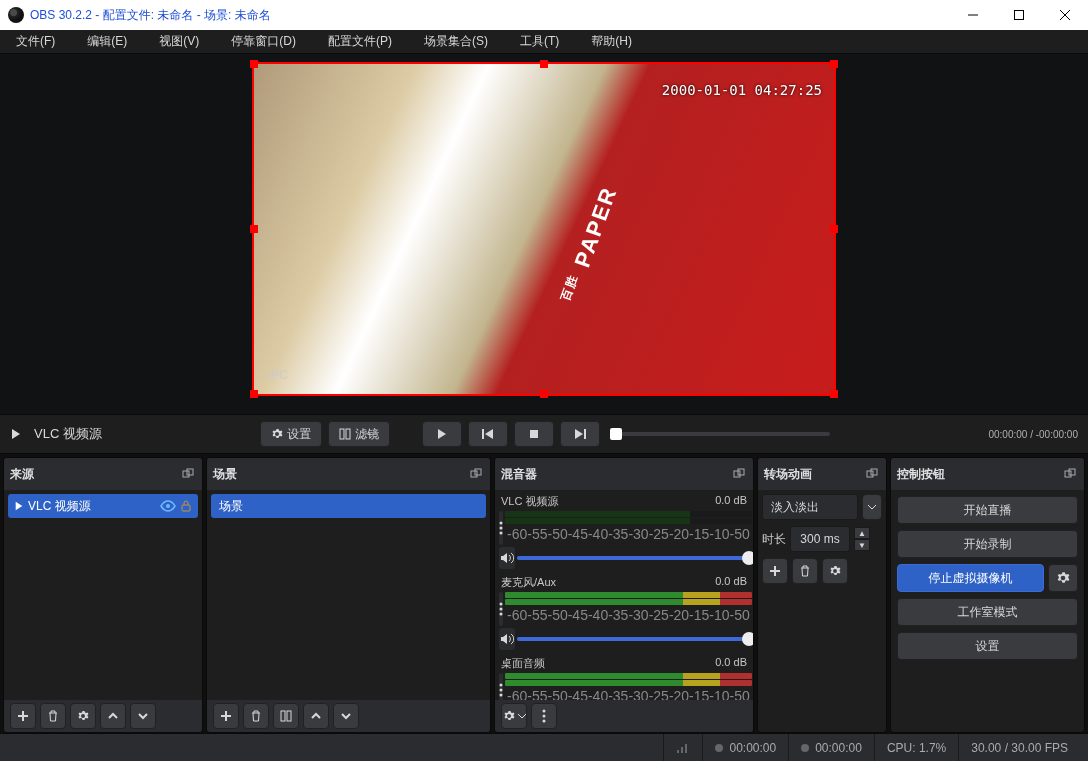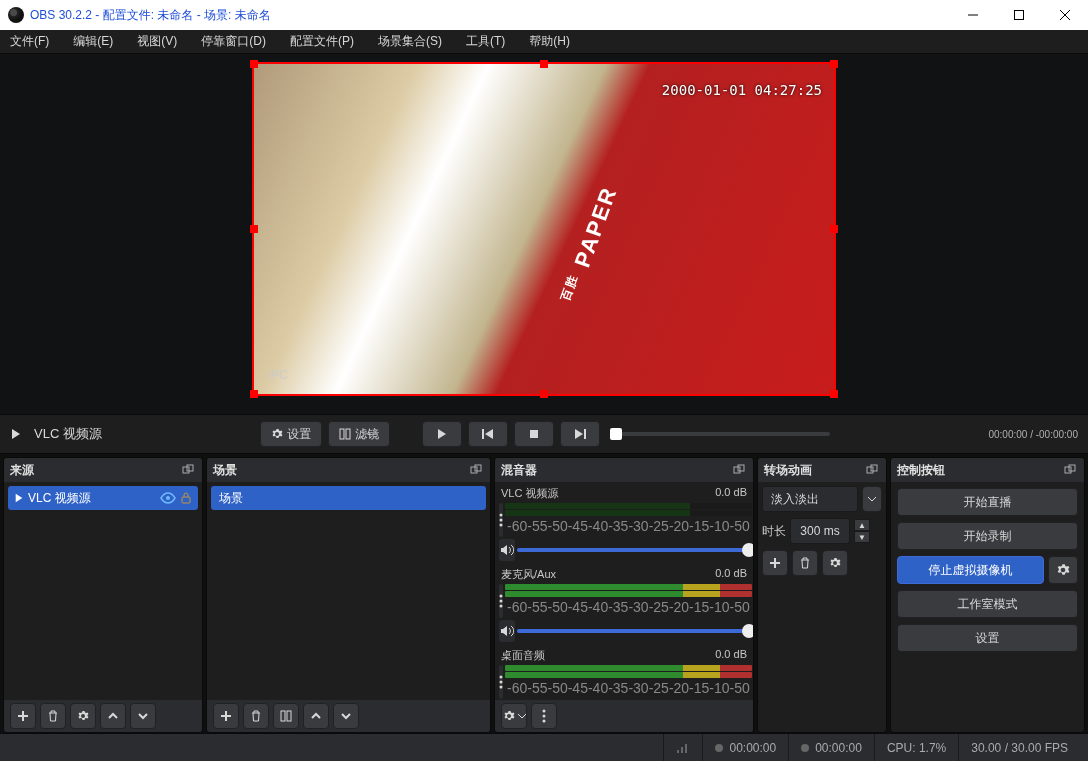--- a/index.html
+++ b/index.html
@@ -35,22 +35,22 @@
   width: 46px; height: 30px;
   display: flex; align-items: center; justify-content: center;
   color: #000;
 }
 
 .menubar {
   height: 24px;
   background: #1e1e1e;
   display: flex;
   align-items: flex-start;
-  padding: 0 2px;
-  gap: 8px;
+  padding: 0 8px;
+  gap: 16px;
   border-bottom: 1px solid #0a0a0a;
 }
 .menubar .mitem {
   padding: 3px 8px;
   color: #d8d8d8;
   font-size: 12px;
 }
 
 .preview-area {
   flex: 0 0 360px;
@@ -134,21 +134,21 @@
 }
 .dock {
   background: #1e1e1e;
   border: 1px solid #0a0a0a;
   border-radius: 4px;
   display: flex;
   flex-direction: column;
   overflow: hidden;
 }
 .dock-header {
-  height: 24px;
+  height: 32px;
   background: #2b2c30;
   display: flex;
   align-items: center;
   padding: 0 6px;
   font-size: 12px;
   font-weight: bold;
   color: #e0e0e0;
 }
 .dock-header .undock {
   margin-left: auto;

